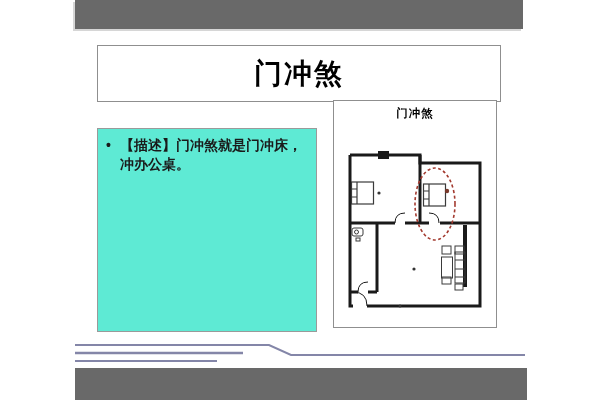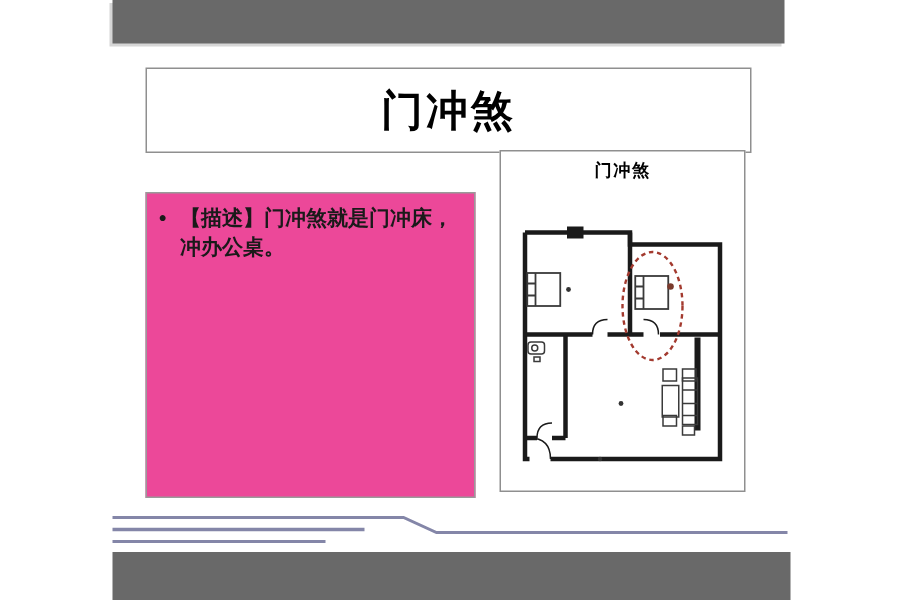--- a/index.html
+++ b/index.html
@@ -18,21 +18,21 @@
   .title-box{
     position:absolute;left:97px;top:45px;width:402px;height:55px;
     background:#fff;border:1px solid #8f8f8f;
     display:flex;align-items:center;justify-content:center;
   }
   .title-box .title-text{
     font-size:28px;font-weight:bold;letter-spacing:2px;color:#000;
   }
   .content-box{
     position:absolute;left:97px;top:128px;width:220px;height:204px;
-    background:#ec4899;border:1px solid #9a9a9a;box-sizing:border-box;
+    background:#5eead4;border:1px solid #9a9a9a;box-sizing:border-box;
     padding:7px 6px 4px 8px;
   }
   .bullet-list{list-style:none;margin:0;padding:0;}
   .bullet-item{
     font-size:14px;font-weight:bold;line-height:19px;
     padding-left:14px;text-indent:-14px;margin-bottom:1px;color:#1a1a1a;
   }
   .bullet-item .dot{display:inline-block;width:14px;text-indent:0;color:#1a1a1a;}
   .diagram-box{
     position:absolute;left:333px;top:100px;width:164px;height:228px;

